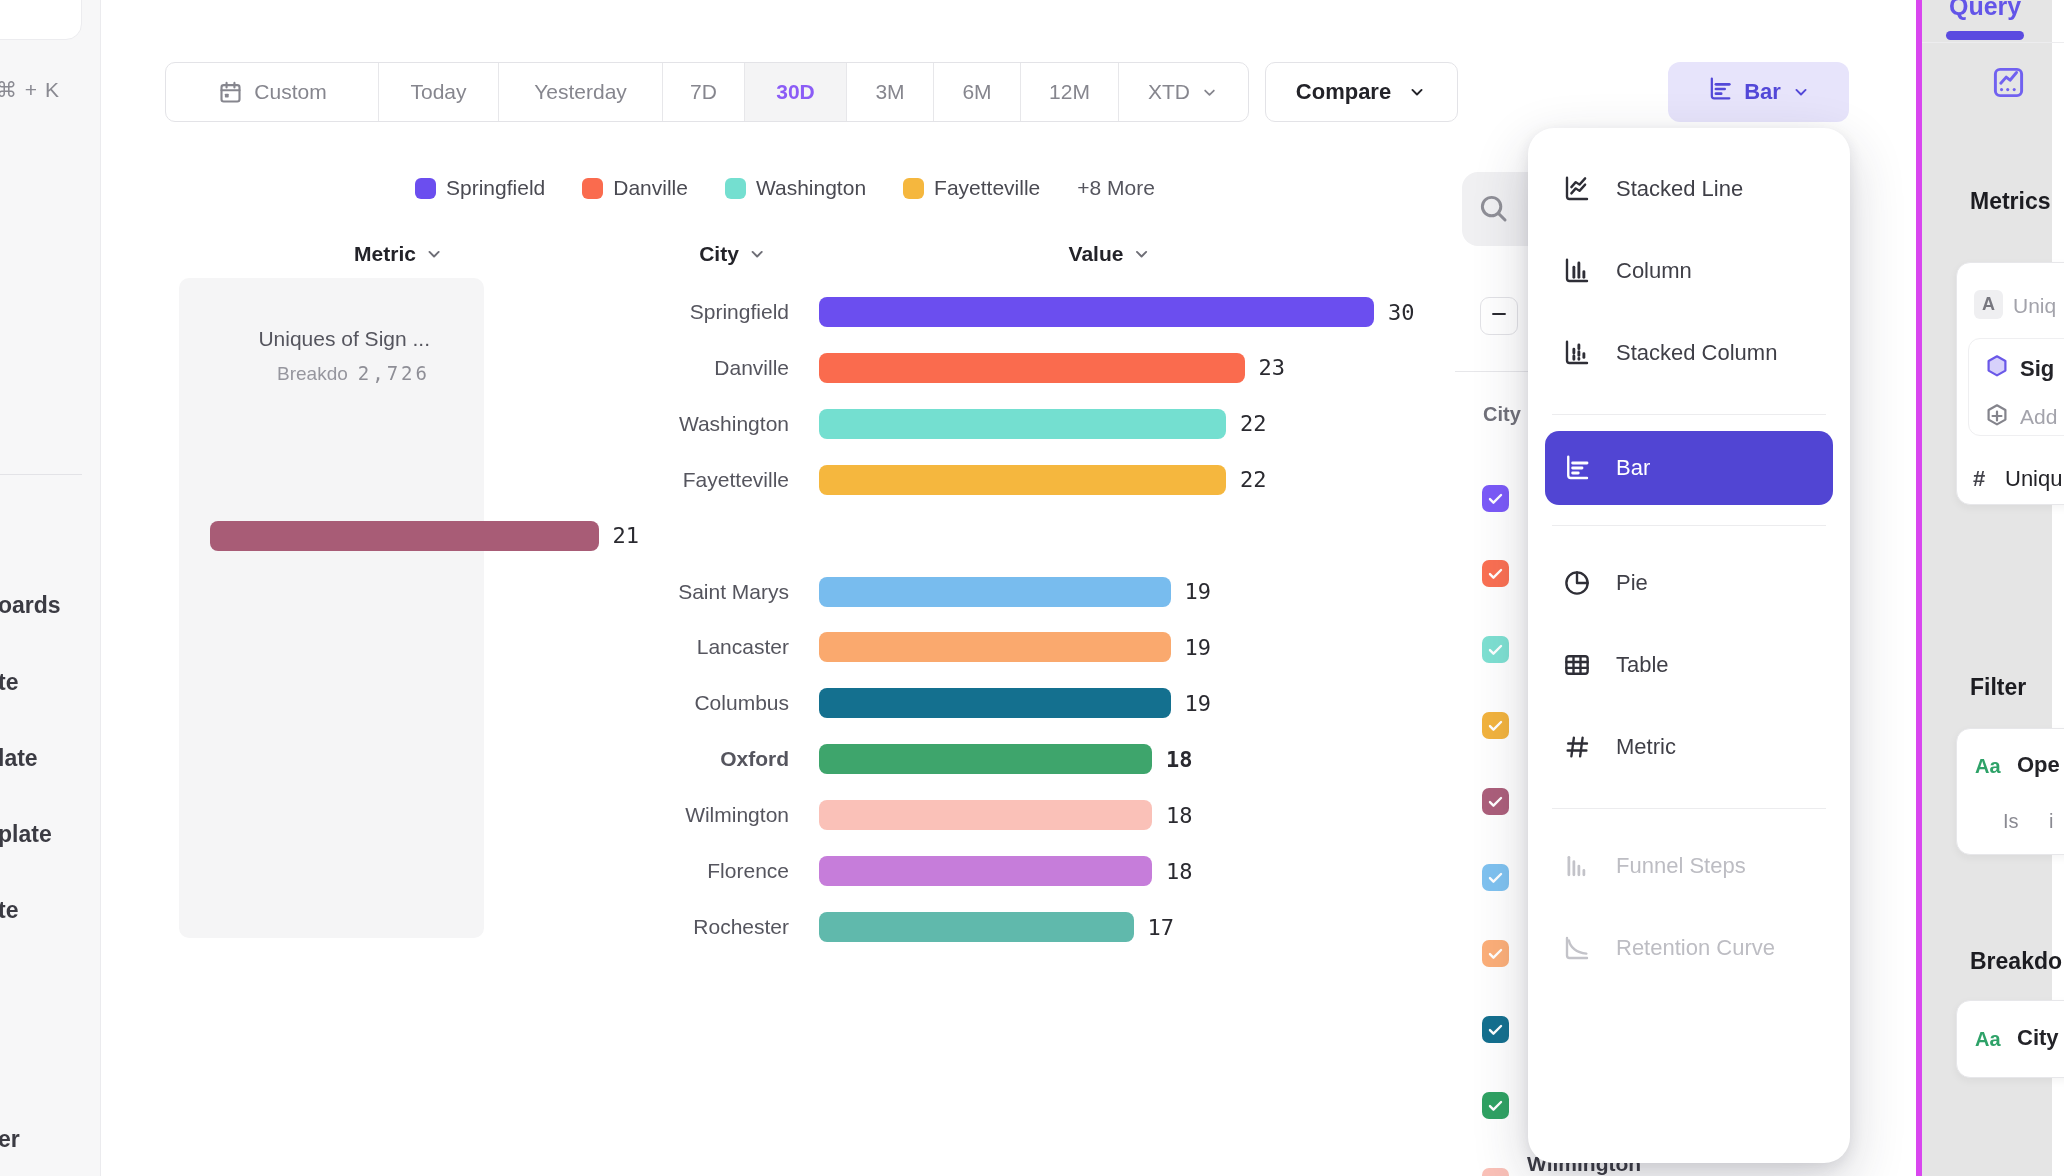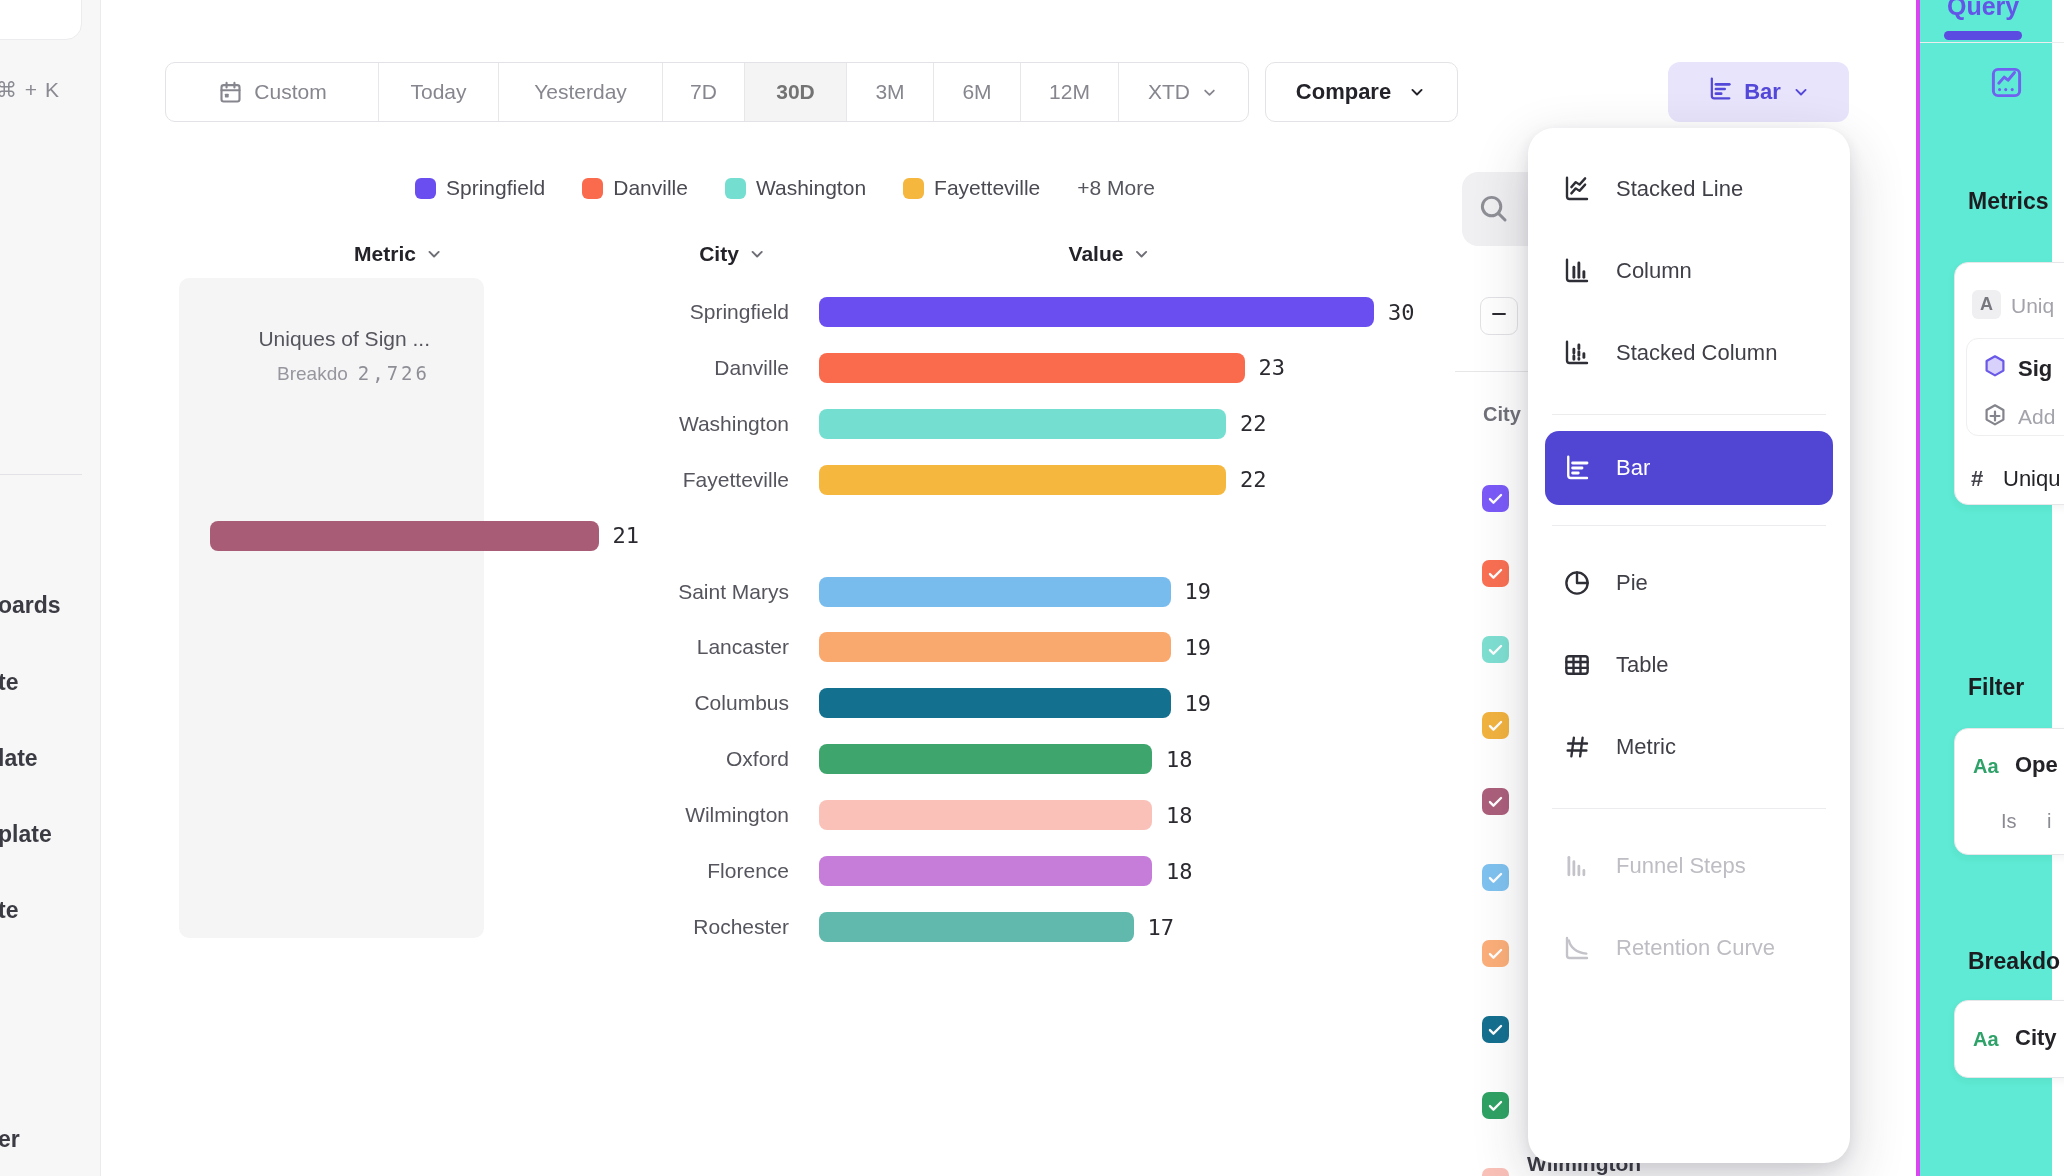--- a/index.html
+++ b/index.html
@@ -12,21 +12,21 @@
   #sidebar{left:0;top:0;width:100px;height:1176px;background:#F7F7F8;border-right:1px solid #EBEBEE;}
   #sidebar-searchbox{left:-12px;top:-12px;width:92px;height:50px;background:#fff;border:1px solid #ECECEF;border-radius:0 0 16px 0;}
   #shortcut-hint{left:-4px;top:78px;font-size:21px;color:#8A8A92;letter-spacing:1px;}
   #sidebar-divider{left:0;top:474px;width:82px;border-top:1px solid #E3E3E7;}
   .side-frag{left:-2px;font-size:23px;font-weight:600;color:#3B3B43;height:28px;line-height:28px;}
 
   
   #date-group{left:165px;top:62px;height:60px;display:flex;border:1px solid #E3E3E7;border-radius:10px;background:#fff;box-sizing:border-box;overflow:hidden;}
   .date-seg{display:flex;align-items:center;justify-content:center;gap:10px;font-size:21px;color:#86868E;border-right:1px solid #E7E7EA;box-sizing:border-box;height:100%;}
   .date-seg:last-child{border-right:none;}
-  .date-seg.sel{background:#F4F4F5;color:#737373;font-weight:700;}
+  .date-seg.sel{background:#F4F4F5;color:#8b5cf6;font-weight:700;}
   .date-seg svg{flex:0 0 auto;}
   #compare-btn{left:1265px;top:62px;width:193px;height:60px;border:1px solid #E3E3E7;border-radius:10px;background:#fff;
     display:flex;align-items:center;justify-content:center;gap:16px;font-size:22px;font-weight:600;color:#232329;box-sizing:border-box;}
   #bartype-btn{left:1668px;top:62px;width:181px;height:60px;border-radius:12px;background:#E7E4FB;color:#5348D8;
     display:flex;align-items:center;justify-content:center;gap:10px;font-size:22px;font-weight:600;box-sizing:border-box;}
 
   
   #legend{left:415px;top:171px;height:34px;display:flex;align-items:center;gap:37px;}
   .lg-item{display:flex;align-items:center;gap:10px;font-size:21px;color:#4A4A52;}
   .lg-sw{width:21px;height:21px;border-radius:6px;}
@@ -63,21 +63,21 @@
     box-shadow:0 20px 55px rgba(40,40,60,.20),0 4px 14px rgba(40,40,60,.10);box-sizing:border-box;padding:20px 0 0 0;z-index:30;}
   .menu-item{height:82px;display:flex;align-items:center;gap:24px;padding:0 0 0 34px;font-size:22px;font-weight:500;color:#3F3F47;}
   .menu-item svg{color:#2E2E36;flex:0 0 auto;}
   .menu-item.disabled{color:#BDBDC3;}
   .menu-item.disabled svg{color:#C3C3C9;}
   .menu-item.sel{background:#5145D3;color:#fff;border-radius:14px;margin:4px 17px;height:74px;padding-left:17px;}
   .menu-item.sel svg{color:#fff;}
   .menu-div{border-top:1px solid #ECECEE;margin:20px 24px 16px 24px;}
 
   
-  #query-panel{left:1916px;top:0;width:136px;height:1176px;background:#5eead4;border-left:4px solid #d946ef;box-sizing:border-box;}
+  #query-panel{left:1916px;top:0;width:136px;height:1176px;background:#e5e5e5;border-left:6px solid #d946ef;box-sizing:border-box;}
   #query-tab{position:absolute;left:27px;top:-8px;font-size:25px;font-weight:700;color:#6355E8;}
   #query-underline{position:absolute;left:24px;top:31px;width:78px;height:9px;border-radius:5px;background:#5B4BE0;}
   #query-border{position:absolute;left:0;top:42px;width:148px;border-top:1px solid #EDEDEF;}
   #query-chart-icon{position:absolute;left:68px;top:64px;color:#7161F0;}
   .rp-head{position:absolute;left:48px;font-size:23px;font-weight:700;color:#1C1C21;white-space:nowrap;}
   .rp-card{position:absolute;left:34px;width:200px;background:#fff;border:1px solid #E7E7EA;border-radius:14px;
     box-shadow:0 3px 8px rgba(30,30,40,.05);box-sizing:border-box;}
   .badge-a{position:absolute;width:29px;height:29px;background:#EFEFF1;border-radius:6px;color:#77777F;font-weight:700;font-size:18px;
     display:flex;align-items:center;justify-content:center;}
   .frag-gray{position:absolute;font-size:21px;color:#A3A3AB;white-space:nowrap;}
@@ -253,21 +253,21 @@
       <div class="bar-row abs" style="top: 632.46px;">
         <div class="bar-label">Lancaster</div>
         <div class="bar-rect" style="width: 351.5px; background: rgb(250, 169, 110);"></div>
         <div class="bar-val mono">19</div>
       </div>
       <div class="bar-row abs" style="top: 688.37px;">
         <div class="bar-label">Columbus</div>
         <div class="bar-rect" style="width: 351.5px; background: rgb(20, 112, 143);"></div>
         <div class="bar-val mono">19</div>
       </div>
-      <div class="bar-row abs" style="top: 744.28px;">
+      <div class="bar-row abs" style="top: 744.28px; font-weight: bold;">
         <div class="bar-label">Oxford</div>
         <div class="bar-rect" style="width: 333px; background: rgb(62, 165, 108);"></div>
         <div class="bar-val mono">18</div>
       </div>
       <div class="bar-row abs" style="top: 800.19px;">
         <div class="bar-label">Wilmington</div>
         <div class="bar-rect" style="width: 333px; background: rgb(250, 193, 184);"></div>
         <div class="bar-val mono">18</div>
       </div>
       <div class="bar-row abs" style="top: 856.1px;">

